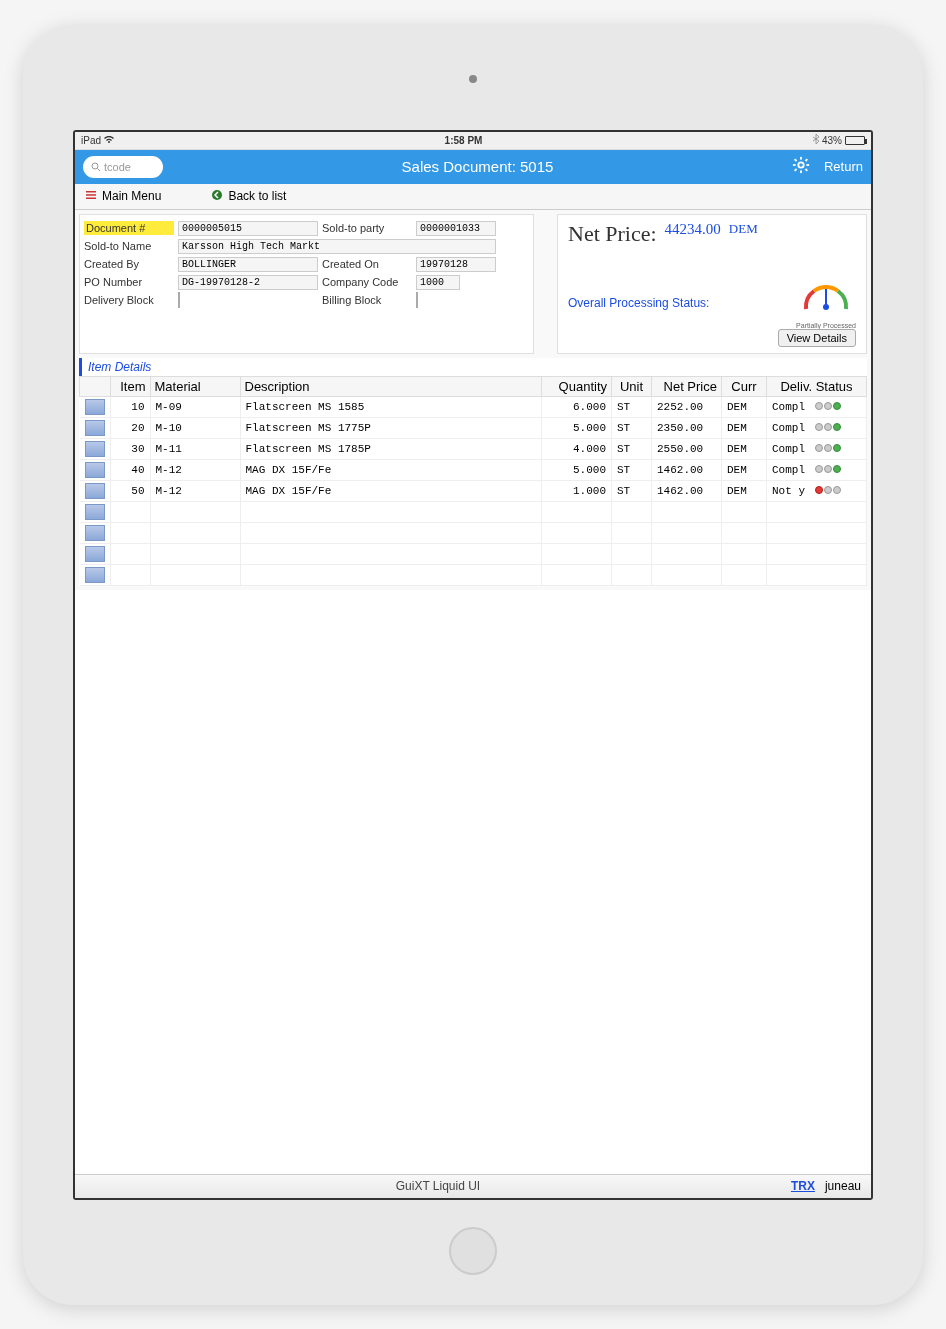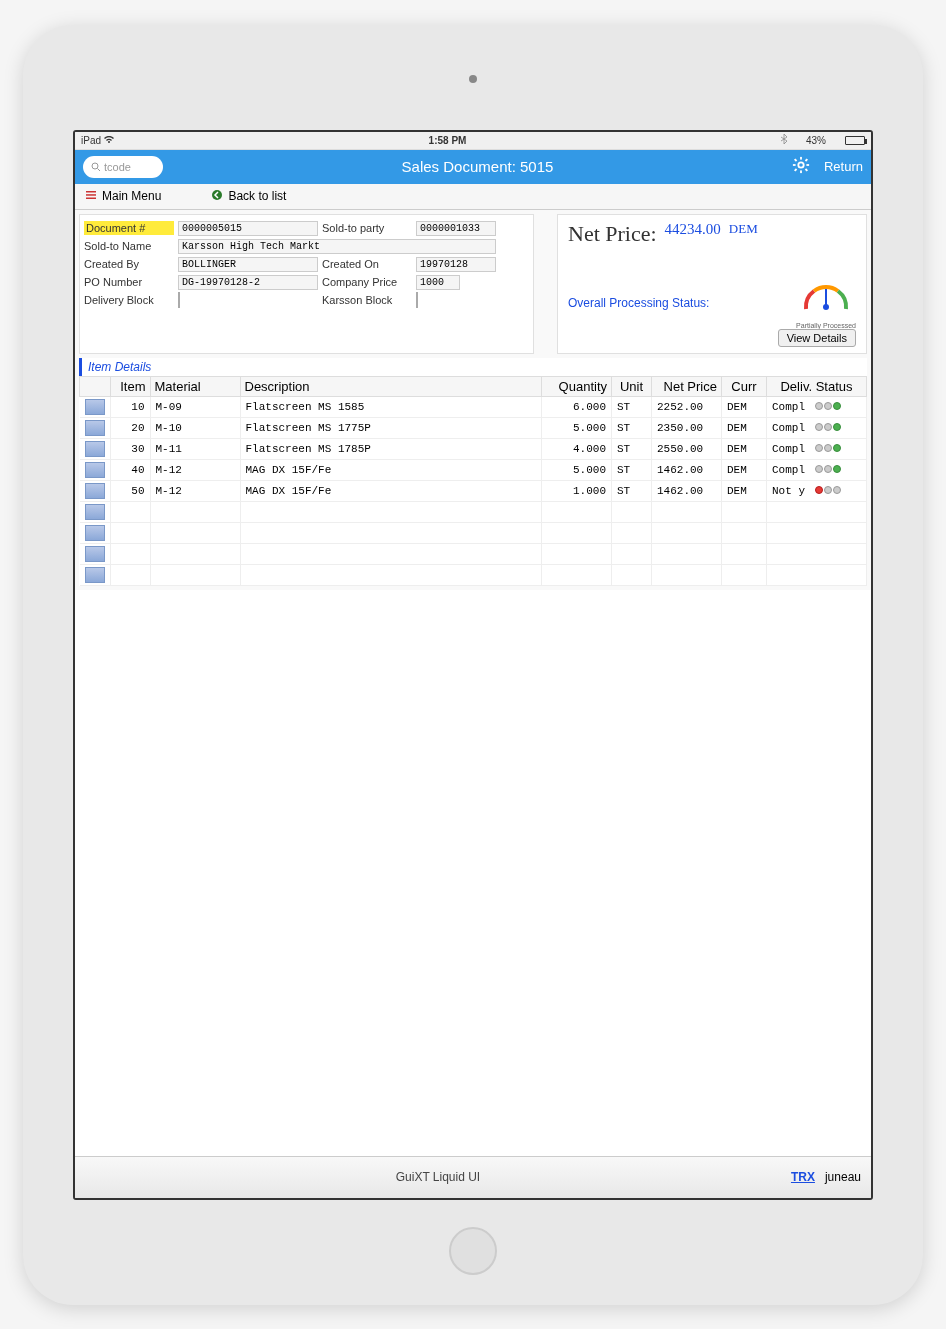--- a/index.html
+++ b/index.html
@@ -59,21 +59,21 @@
   background: #f0f0f0;
   display: flex;
   align-items: center;
   font-size: 10px;
   padding: 0 6px;
   color: #333;
   border-bottom: 1px solid #ddd;
 }
 .status-left { flex: 0 0 auto; display: flex; align-items: center; gap: 3px; }
 .status-center { flex: 1; text-align: center; font-weight: bold; }
-.status-right { flex: 0 0 auto; display: flex; align-items: center; gap: 19px; }
+.status-right { flex: 0 0 auto; display: flex; align-items: center; gap: 3px; }
 .wifi-icon { display: inline-block; }
 .battery-icon { width: 20px; height: 9px; border: 1px solid #333; border-radius: 1px; position: relative; display: inline-block; }
 .battery-icon::after { content: ""; position: absolute; right: -3px; top: 2px; width: 2px; height: 5px; background: #333; }
 .battery-fill { width: 43%; height: 100%; background: #333; }
 .title-bar {
   height: 34px;
   background: #3399e6;
   display: flex;
   align-items: center;
   padding: 0 8px;
@@ -185,21 +185,21 @@
   gap: 1px;
   margin-left: 3px;
 }
 .light { width: 8px; height: 8px; border-radius: 50%; display: inline-block; }
 .light.grey { background: #ccc; border: 1px solid #999; }
 .light.green { background: #4caf50; border: 1px solid #388e3c; }
 .light.red { background: #e53935; border: 1px solid #b71c1c; }
 .filler-rows td { height: 18px; }
 .content-main-white { flex: 1; background: #fff; }
 .footer-bar {
-  height: 42px;
+  height: 24px;
   background: linear-gradient(#f8f8f8, #e8e8e8);
   border-top: 1px solid #ccc;
   display: flex;
   align-items: center;
   padding: 7px 10px;
   font-size: 12px;
 }
 .footer-center { flex: 1; text-align: center; color: #444; }
 .footer-right { margin-left: auto; display: flex; align-items: center; gap: 10px; }
 .trx-link { color: #1b4de0; font-weight: bold; text-decoration: underline; cursor: pointer; }
@@ -296,26 +296,26 @@
             <span class="form-label">Sold-to Name</span>
             <span class="form-val" style="grid-column: span 3">Karsson High Tech Markt</span>
 
             <span class="form-label">Created By</span>
             <span class="form-val">BOLLINGER</span>
             <span class="form-label">Created On</span>
             <span class="form-val">19970128</span>
 
             <span class="form-label">PO Number</span>
             <span class="form-val">DG-19970128-2</span>
-            <span class="form-label">Company Price</span>
+            <span class="form-label">Company Code</span>
             <span class="form-val" style="width:44px">1000</span>
 
             <span class="form-label">Delivery Block</span>
             <span><span class="empty-box"></span></span>
-            <span class="form-label">Karsson Block</span>
+            <span class="form-label">Billing Block</span>
             <span><span class="empty-box"></span></span>
           </div>
         </div>
 
         <div class="price-panel">
           <div class="net-price-row">
             <span class="net-price-label">Net Price:</span>
             <span class="net-price-value">44234.00</span>
             <span class="net-price-curr">DEM</span>
           </div>

